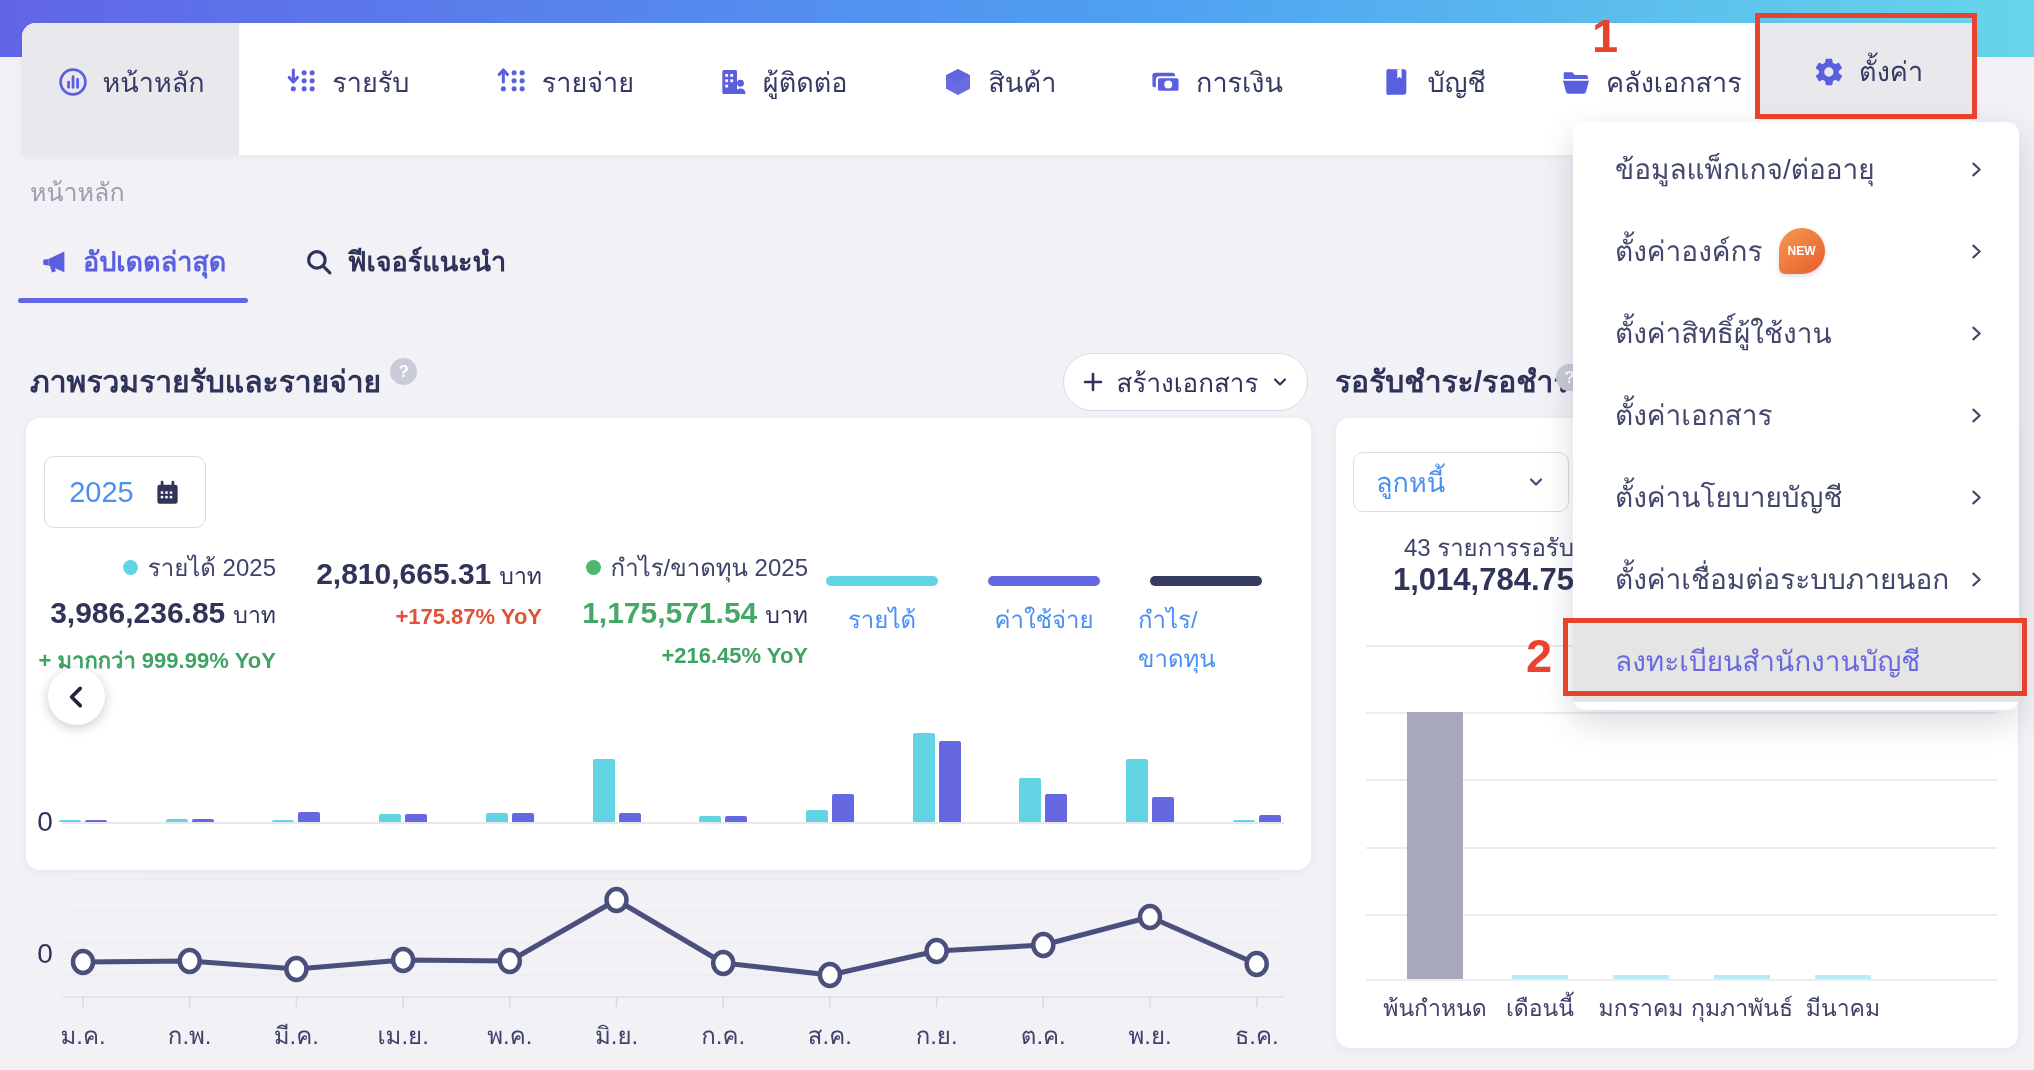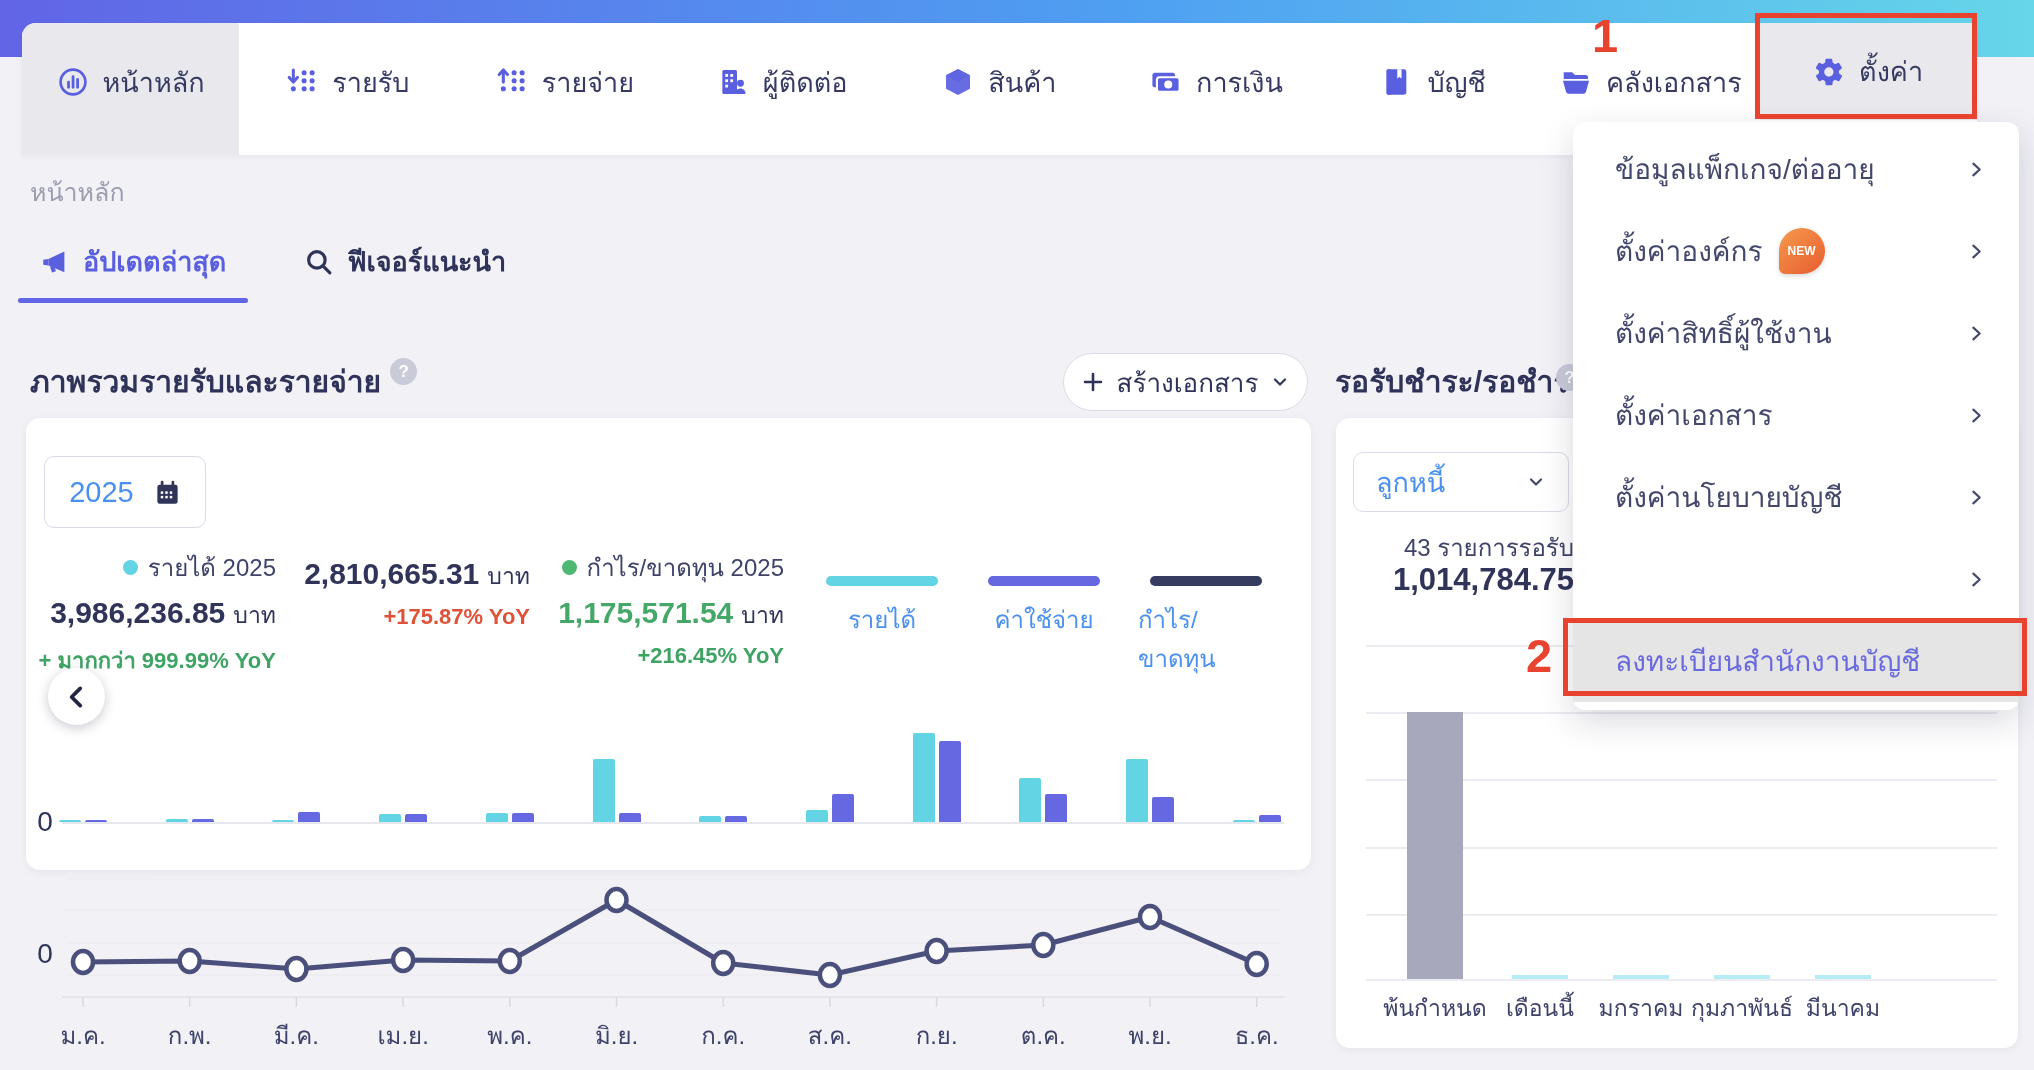--- a/index.html
+++ b/index.html
@@ -33,21 +33,21 @@
         font-size:26px;color:#2f3359;cursor:pointer;}
   .create-btn svg{display:block;}
   
   .card{position:absolute;background:#fff;border-radius:14px;box-shadow:0 2px 10px rgba(40,40,90,.06);}
   #leftCard{left:26px;top:418px;width:1285px;height:452px;}
   #rightCard{left:1336px;top:418px;width:682px;height:630px;}
   .year-btn{position:absolute;left:18px;top:38px;width:162px;height:72px;border:1.5px solid #d9dbe6;border-radius:10px;
         background:#fff;display:flex;align-items:center;justify-content:center;gap:20px;cursor:pointer;}
   .year-btn .yr{font-size:29px;color:#4a90f0;}
   .year-btn svg{width:27px;height:27px;}
-  .stats{position:absolute;left:0;top:130px;display:flex;gap:4px;}
+  .stats{position:absolute;left:0;top:130px;display:flex;gap:16px;}
   .stat{width:250px;text-align:right;white-space:nowrap;}
   .stat .lrow{display:flex;justify-content:flex-end;align-items:center;gap:10px;font-size:24px;color:#3f436a;}
   .dot{width:15px;height:15px;border-radius:50%;}
   .stat .vrow{margin-top:9px;font-size:30px;font-weight:bold;color:#303459;}
   .stat .unit{font-size:23px;font-weight:normal;color:#303459;margin-left:8px;}
   .stat .yoy{margin-top:10px;font-size:22px;font-weight:bold;}
   .legend{position:absolute;left:788px;top:158px;display:flex;gap:26px;}
   .leg{width:136px;display:flex;flex-direction:column;align-items:center;gap:14px;cursor:pointer;}
   .leg .pill{width:112px;height:10px;border-radius:5px;}
   .leg .llabel{font-size:24px;color:#4a90f0;}
@@ -449,20 +449,21 @@
       <div class="menu-item">
         <span class="mlab">ตั้งค่านโยบายบัญชี</span>
         <span class="sp"></span>
         <span style="display:flex;">
           <svg width="17" height="17" viewBox="0 0 16 16">
             <path d="m5 2.5 6 5.5-6 5.5" fill="none" stroke="#43476b" stroke-width="2" stroke-linecap="round" stroke-linejoin="round"></path>
           </svg>
         </span>
       </div>
       <div class="menu-item">
+        <span class="mlab">ตั้งค่าเชื่อมต่อระบบภายนอก</span>
         <span class="sp"></span>
         <span style="display:flex;">
           <svg width="17" height="17" viewBox="0 0 16 16">
             <path d="m5 2.5 6 5.5-6 5.5" fill="none" stroke="#43476b" stroke-width="2" stroke-linecap="round" stroke-linejoin="round"></path>
           </svg>
         </span>
       </div>
       <div class="menu-item hl">
         <span class="mlab">ลงทะเบียนสำนักงานบัญชี</span>
         <span class="sp"></span>

